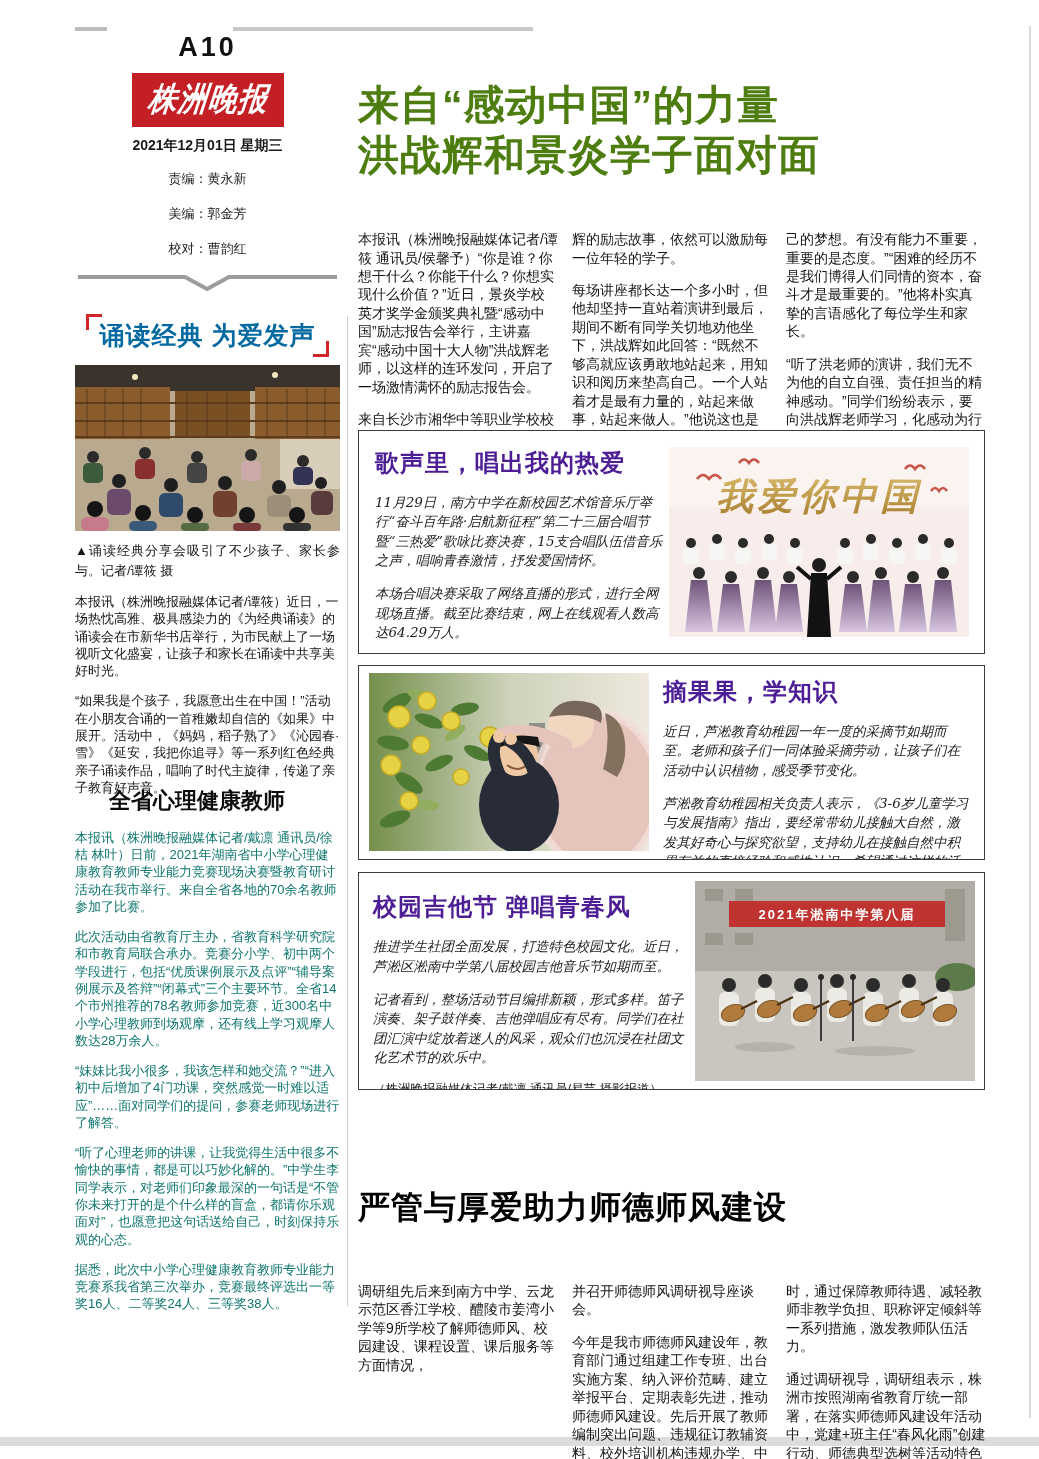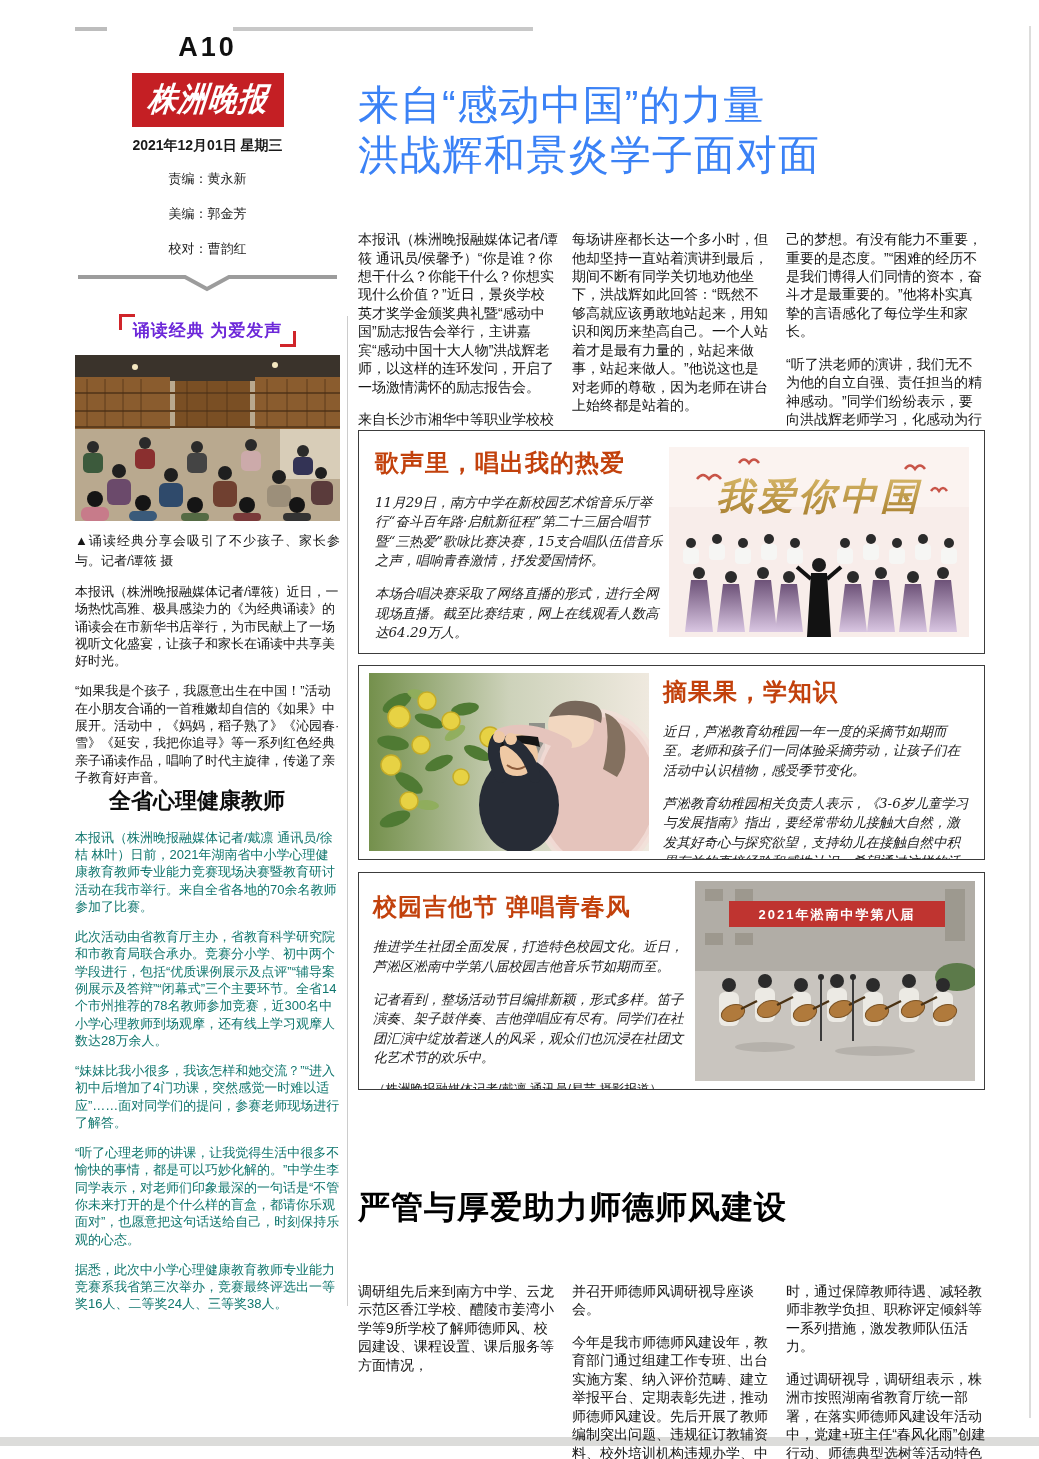--- a/index.html
+++ b/index.html
@@ -25,44 +25,44 @@
   .staff{margin-top:2px;}
   .staff .para{text-indent:0;text-align:center;font-size:13px;line-height:1.7;color:#1c1c1c;}
   .divider-svg{display:block;margin:10px auto 0;}
 
   .side-art1{position:absolute;left:75px;top:314px;width:265px;}
   .side-title-wrap{text-align:center;}
   .bracket-box{position:relative;display:inline-block;padding:5px 14px;}
   .corner{position:absolute;width:13px;height:13px;}
   .corner.tl{left:0;top:0;border-left:3px solid #d0252a;border-top:3px solid #d0252a;}
   .corner.br{right:0;bottom:0;border-right:3px solid #d0252a;border-bottom:3px solid #d0252a;}
-  .side-title{font-size:17px;font-weight:900;letter-spacing:1px;color:#6d28d9;}
+  .side-title{font-size:25px;font-weight:900;letter-spacing:1px;color:#0369a1;}
   .photo-frame{margin-top:8px;}
   .caption{margin-top:6px;font-size:13px;line-height:1.5;color:#161616;text-align:justify;}
   .side-body{margin-top:8px;}
   .side-body .para{font-size:13px;line-height:1.33;color:#141414;}
 
   .side-art2{position:absolute;left:75px;top:786px;width:265px;}
   .side-title2{font-size:22px;font-weight:900;line-height:1.35;padding-left:34px;color:#0d0d0d;}
   .side-body2{margin-top:10px;}
   .side-body2 .para{font-size:13px;line-height:1.33;color:#0f766e;}
 
   .vrule{position:absolute;left:347px;top:316px;width:1px;height:990px;background:#cccccc;}
 
   
   .main{position:absolute;left:358px;top:80px;width:628px;}
-  .lead-headline{font-size:41px;font-weight:400;line-height:1.22;letter-spacing:1px;color:#3b82f6;}
+  .lead-headline{font-size:41px;font-weight:700;line-height:1.22;letter-spacing:1px;color:#4d7c0f;}
   .lead-cols{position:relative;margin-top:18px;height:300px;}
   .col{position:absolute;top:18px;width:200px;}
   .col1{left:0;} .col2{left:214px;} .col3{left:428px;}
   .col .para{font-size:14px;line-height:1.32;color:#141414;}
 
   .news-box{position:absolute;left:358px;width:625px;border:1px solid #3c3c3c;
             background:#fff;overflow:hidden;}
-  .box-title{font-size:24px;font-weight:900;letter-spacing:1px;color:#c2410c;margin:0;}
+  .box-title{font-size:24px;font-weight:900;letter-spacing:1px;color:#4c1d95;margin:0;}
   .kaiti .para{font-family:"DejaVu Serif","Liberation Serif",serif;font-style:italic;
             font-size:13.5px;line-height:1.45;color:#1a1a1a;}
   .byline{font-size:12.5px;color:#141414;margin-top:2px;text-indent:0;
             font-family:"Liberation Sans",sans-serif;font-style:normal;}
 
   #box-song{top:430px;height:222px;}
   .song-text{position:absolute;left:16px;top:16px;width:290px;}
   .song-text .box-title{margin-bottom:12px;}
   .song-photo{position:absolute;left:310px;top:16px;}
 
@@ -215,20 +215,21 @@
       <div>来自“感动中国”的力量</div>
       <div>洪战辉和景炎学子面对面</div>
     </div>
     <div class="lead-cols">
       <div class="col col1">
           <p class="para">本报讯（株洲晚报融媒体记者/谭筱 通讯员/侯馨予）“你是谁？你想干什么？你能干什么？你想实现什么价值？”近日，景炎学校英才奖学金颁奖典礼暨“感动中国”励志报告会举行，主讲嘉宾“感动中国十大人物”洪战辉老师，以这样的连环发问，开启了一场激情满怀的励志报告会。</p>
           <p class="para">来自长沙市湘华中等职业学校校长洪战辉老师，曾获中国十大杰出青年、感动中国十大新闻人物、全国道德模范、全国自立自强大学生等诸多荣誉称号。</p>
           <p class="para">这位带着捡来的妹妹上大学的励志人物，成为了当时的全民榜样。如今十多年过去了，洪战</p>
         </div>
       <div class="col col2">
+          <p class="para cont">辉的励志故事，依然可以激励每一位年轻的学子。</p>
           <p class="para">每场讲座都长达一个多小时，但他却坚持一直站着演讲到最后，期间不断有同学关切地劝他坐下，洪战辉如此回答：“既然不够高就应该勇敢地站起来，用知识和阅历来垫高自己。一个人站着才是最有力量的，站起来做事，站起来做人。”他说这也是对老师的尊敬，因为老师在讲台上始终都是站着的。</p>
           <p class="para">报告会现场坐满了学生及家长。洪战辉用自己自强不息、勇挑重担、刻苦求学的经历，勉励在场学子：“我们生活中有种种困难，但依然要创造条件去实现自</p>
         </div>
       <div class="col col3">
           <p class="para cont">己的梦想。有没有能力不重要，重要的是态度。”“困难的经历不是我们博得人们同情的资本，奋斗才是最重要的。”他将朴实真挚的言语感化了每位学生和家长。</p>
           <p class="para">“听了洪老师的演讲，我们无不为他的自立自强、责任担当的精神感动。”同学们纷纷表示，要向洪战辉老师学习，化感动为行动，努力学习。</p>
           <p class="para">当天，洪战辉老师还为景炎英才奖学金获得者颁奖。</p>
         </div>
     </div>
   </div>

